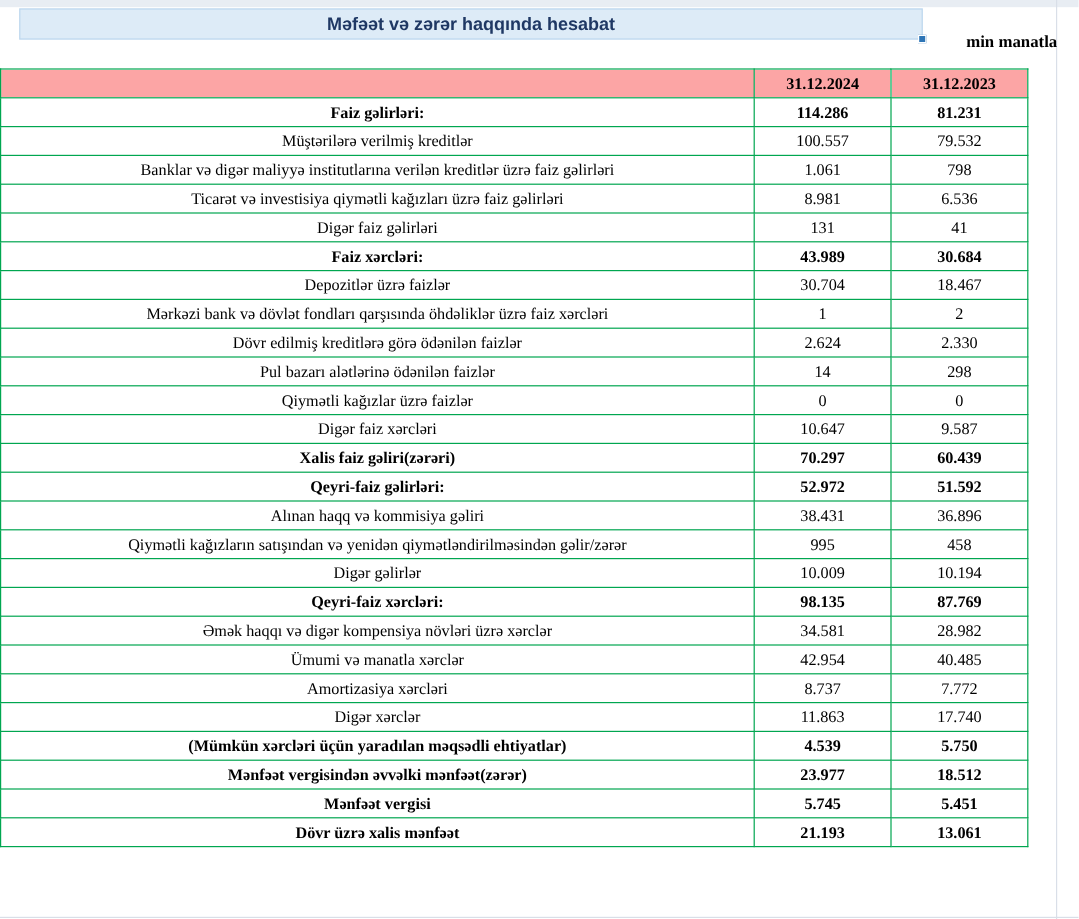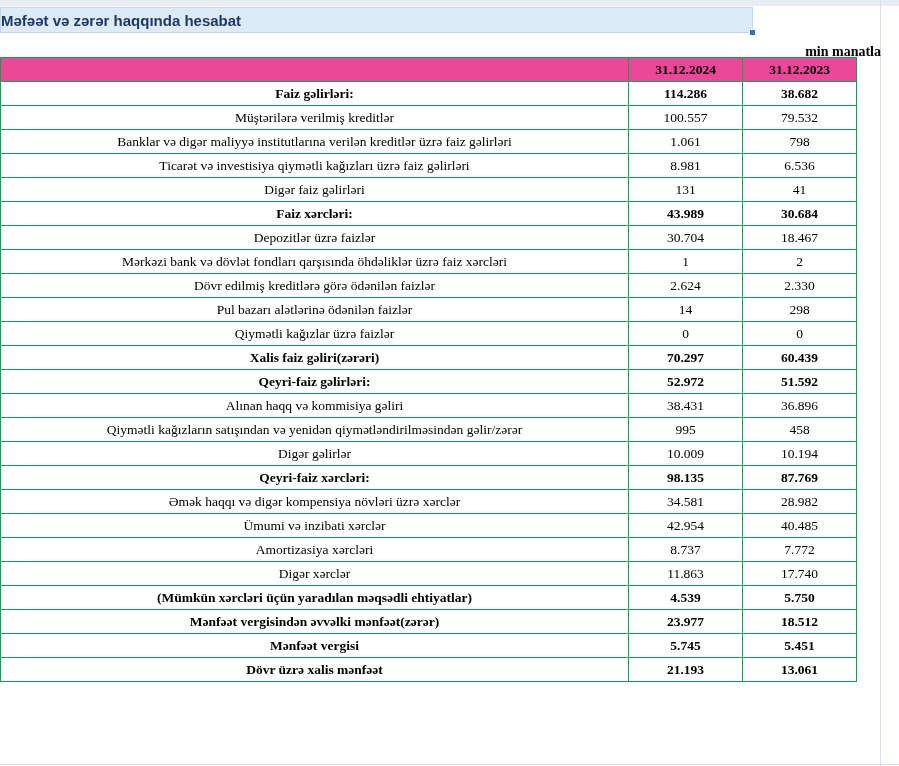--- a/index.html
+++ b/index.html
@@ -18,47 +18,47 @@
   }
   .gridline-v {
     position: absolute; top: 0; width: 1px; height: 766px;
     background: #d9dfe8;
   }
   .gridline-h {
     position: absolute; left: 0; height: 1px; width: 899px;
     background: #d9dfe8;
   }
   .title-bar {
-    position: absolute; left: 0; top: 7px; width: 753px; height: 26px;
+    position: absolute; left: 16px; top: 7px; width: 753px; height: 26px;
     background: #DDEBF7; border: 1px solid #BDD7EE;
-    display: flex; align-items: center; 
+    display: flex; align-items: center; justify-content: center;
     font-family: "Liberation Sans", sans-serif;
     font-weight: bold; font-size: 15px; color: #1F3864;
   }
   .sel-handle {
     position: absolute; right: -4px; bottom: -4px;
     width: 7px; height: 7px; background: #2E75B6; border: 1px solid #ffffff;
   }
   .unit-note {
-    position: absolute; top: 44px; left: 0; width: 881px; height: 18px;
+    position: absolute; top: 28px; left: 0; width: 881px; height: 18px;
     text-align: right; font-weight: bold; font-size: 14px; color: #000000;
   }
   table.pnl {
     position: absolute; left: 0; top: 57px;
     width: 856px; border-collapse: collapse; table-layout: fixed;
   }
   .pnl th, .pnl td {
     border: 1px solid #00A650;
     height: 24px; padding: 0 4px;
     text-align: center; vertical-align: middle;
     font-size: 13.5px; color: #000000;
     white-space: nowrap; overflow: hidden;
   }
   .pnl th {
-    background: #ec4899; font-weight: bold;
+    background: #fca5a5; font-weight: bold;
   }
   .pnl tr.bold td { font-weight: bold; }
 </style>
 </head>
 <body>
 
 <div class="screen">
 
   <div class="top-strip"></div>
   <div class="gridline-v" style="left:880px;"></div>
@@ -81,21 +81,21 @@
       <tr>
         <th></th>
         <th>31.12.2024</th>
         <th>31.12.2023</th>
       </tr>
     </thead>
     <tbody>
         <tr class="bold">
           <td>Faiz gəlirləri:</td>
           <td>114.286</td>
-          <td>38.682</td>
+          <td>81.231</td>
         </tr>
         <tr>
           <td>Müştərilərə verilmiş kreditlər</td>
           <td>100.557</td>
           <td>79.532</td>
         </tr>
         <tr>
           <td>Banklar və digər maliyyə institutlarına verilən kreditlər üzrə faiz gəlirləri</td>
           <td>1.061</td>
           <td>798</td>
@@ -133,20 +133,25 @@
         <tr>
           <td>Pul bazarı alətlərinə ödənilən faizlər</td>
           <td>14</td>
           <td>298</td>
         </tr>
         <tr>
           <td>Qiymətli kağızlar üzrə faizlər</td>
           <td>0</td>
           <td>0</td>
         </tr>
+        <tr>
+          <td>Digər faiz xərcləri</td>
+          <td>10.647</td>
+          <td>9.587</td>
+        </tr>
         <tr class="bold">
           <td>Xalis faiz gəliri(zərəri)</td>
           <td>70.297</td>
           <td>60.439</td>
         </tr>
         <tr class="bold">
           <td>Qeyri-faiz gəlirləri:</td>
           <td>52.972</td>
           <td>51.592</td>
         </tr>
@@ -169,21 +174,21 @@
           <td>Qeyri-faiz xərcləri:</td>
           <td>98.135</td>
           <td>87.769</td>
         </tr>
         <tr>
           <td>Əmək haqqı və digər kompensiya növləri üzrə xərclər</td>
           <td>34.581</td>
           <td>28.982</td>
         </tr>
         <tr>
-          <td>Ümumi və inzibati xərclər</td>
+          <td>Ümumi və manatla xərclər</td>
           <td>42.954</td>
           <td>40.485</td>
         </tr>
         <tr>
           <td>Amortizasiya xərcləri</td>
           <td>8.737</td>
           <td>7.772</td>
         </tr>
         <tr>
           <td>Digər xərclər</td>

